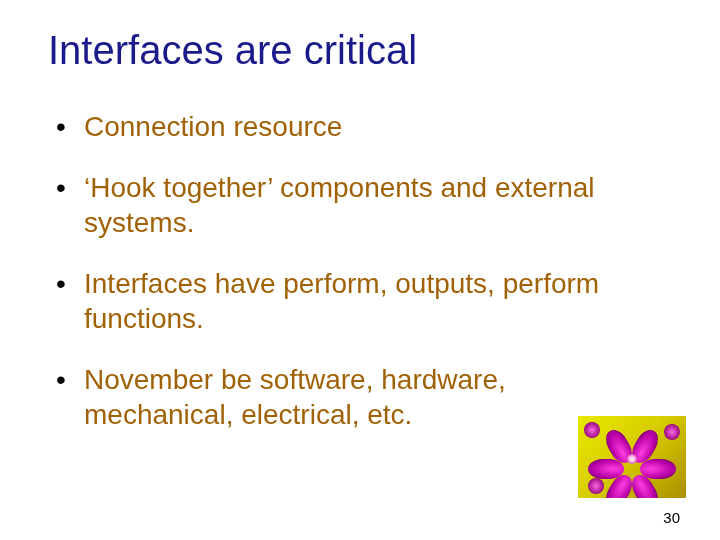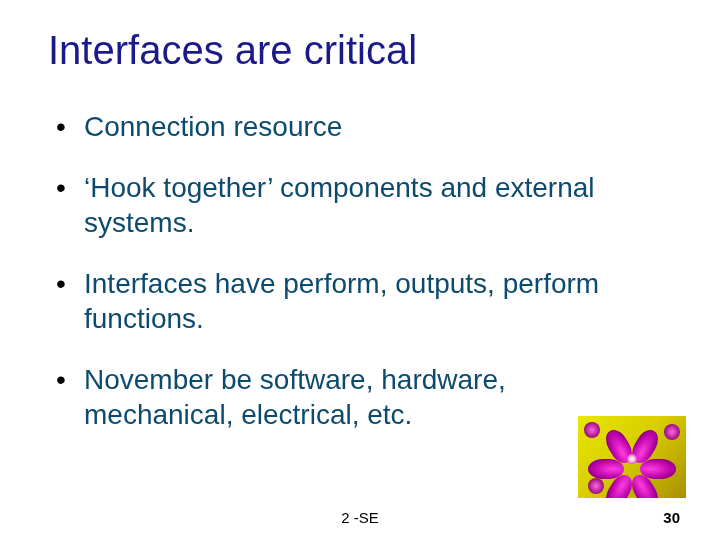--- a/index.html
+++ b/index.html
@@ -23,21 +23,21 @@
     font-weight: normal;
     margin-bottom: 36px;
     margin-top: 4px;
   }
   .bullets {
     list-style: none;
     padding-left: 8px;
   }
   .bullets li {
     font-size: 28px;
-    color: #0c4a6e;
+    color: #a16207;
     line-height: 1.25;
     margin-bottom: 26px;
     position: relative;
     padding-left: 28px;
   }
   .bullets li::before {
     content: "•";
     position: absolute;
     left: 0;
     top: 0;
@@ -52,21 +52,20 @@
     text-align: center;
     font-size: 15px;
     color: #000;
   }
   .footer-right {
     position: absolute;
     bottom: 14px;
     right: 40px;
     font-size: 15px;
     color: #000;
-    font-weight: bold;
   }
   .thumb {
     position: absolute;
     right: 34px;
     bottom: 42px;
     width: 108px;
     height: 82px;
     background: linear-gradient(135deg, #e8e800 0%, #d9ce00 45%, #aa8f00 100%);
     overflow: hidden;
   }
@@ -128,15 +127,14 @@
       <div class="petal p1"></div>
       <div class="petal p2"></div>
       <div class="petal p3"></div>
       <div class="petal p4"></div>
       <div class="petal p5"></div>
       <div class="petal p6"></div>
       <div class="center-dot"></div>
     </div>
   </div>
 
-  <div class="footer-center">2 -SE</div>
   <div class="footer-right">30</div>
 </div>
 
 </body></html>

